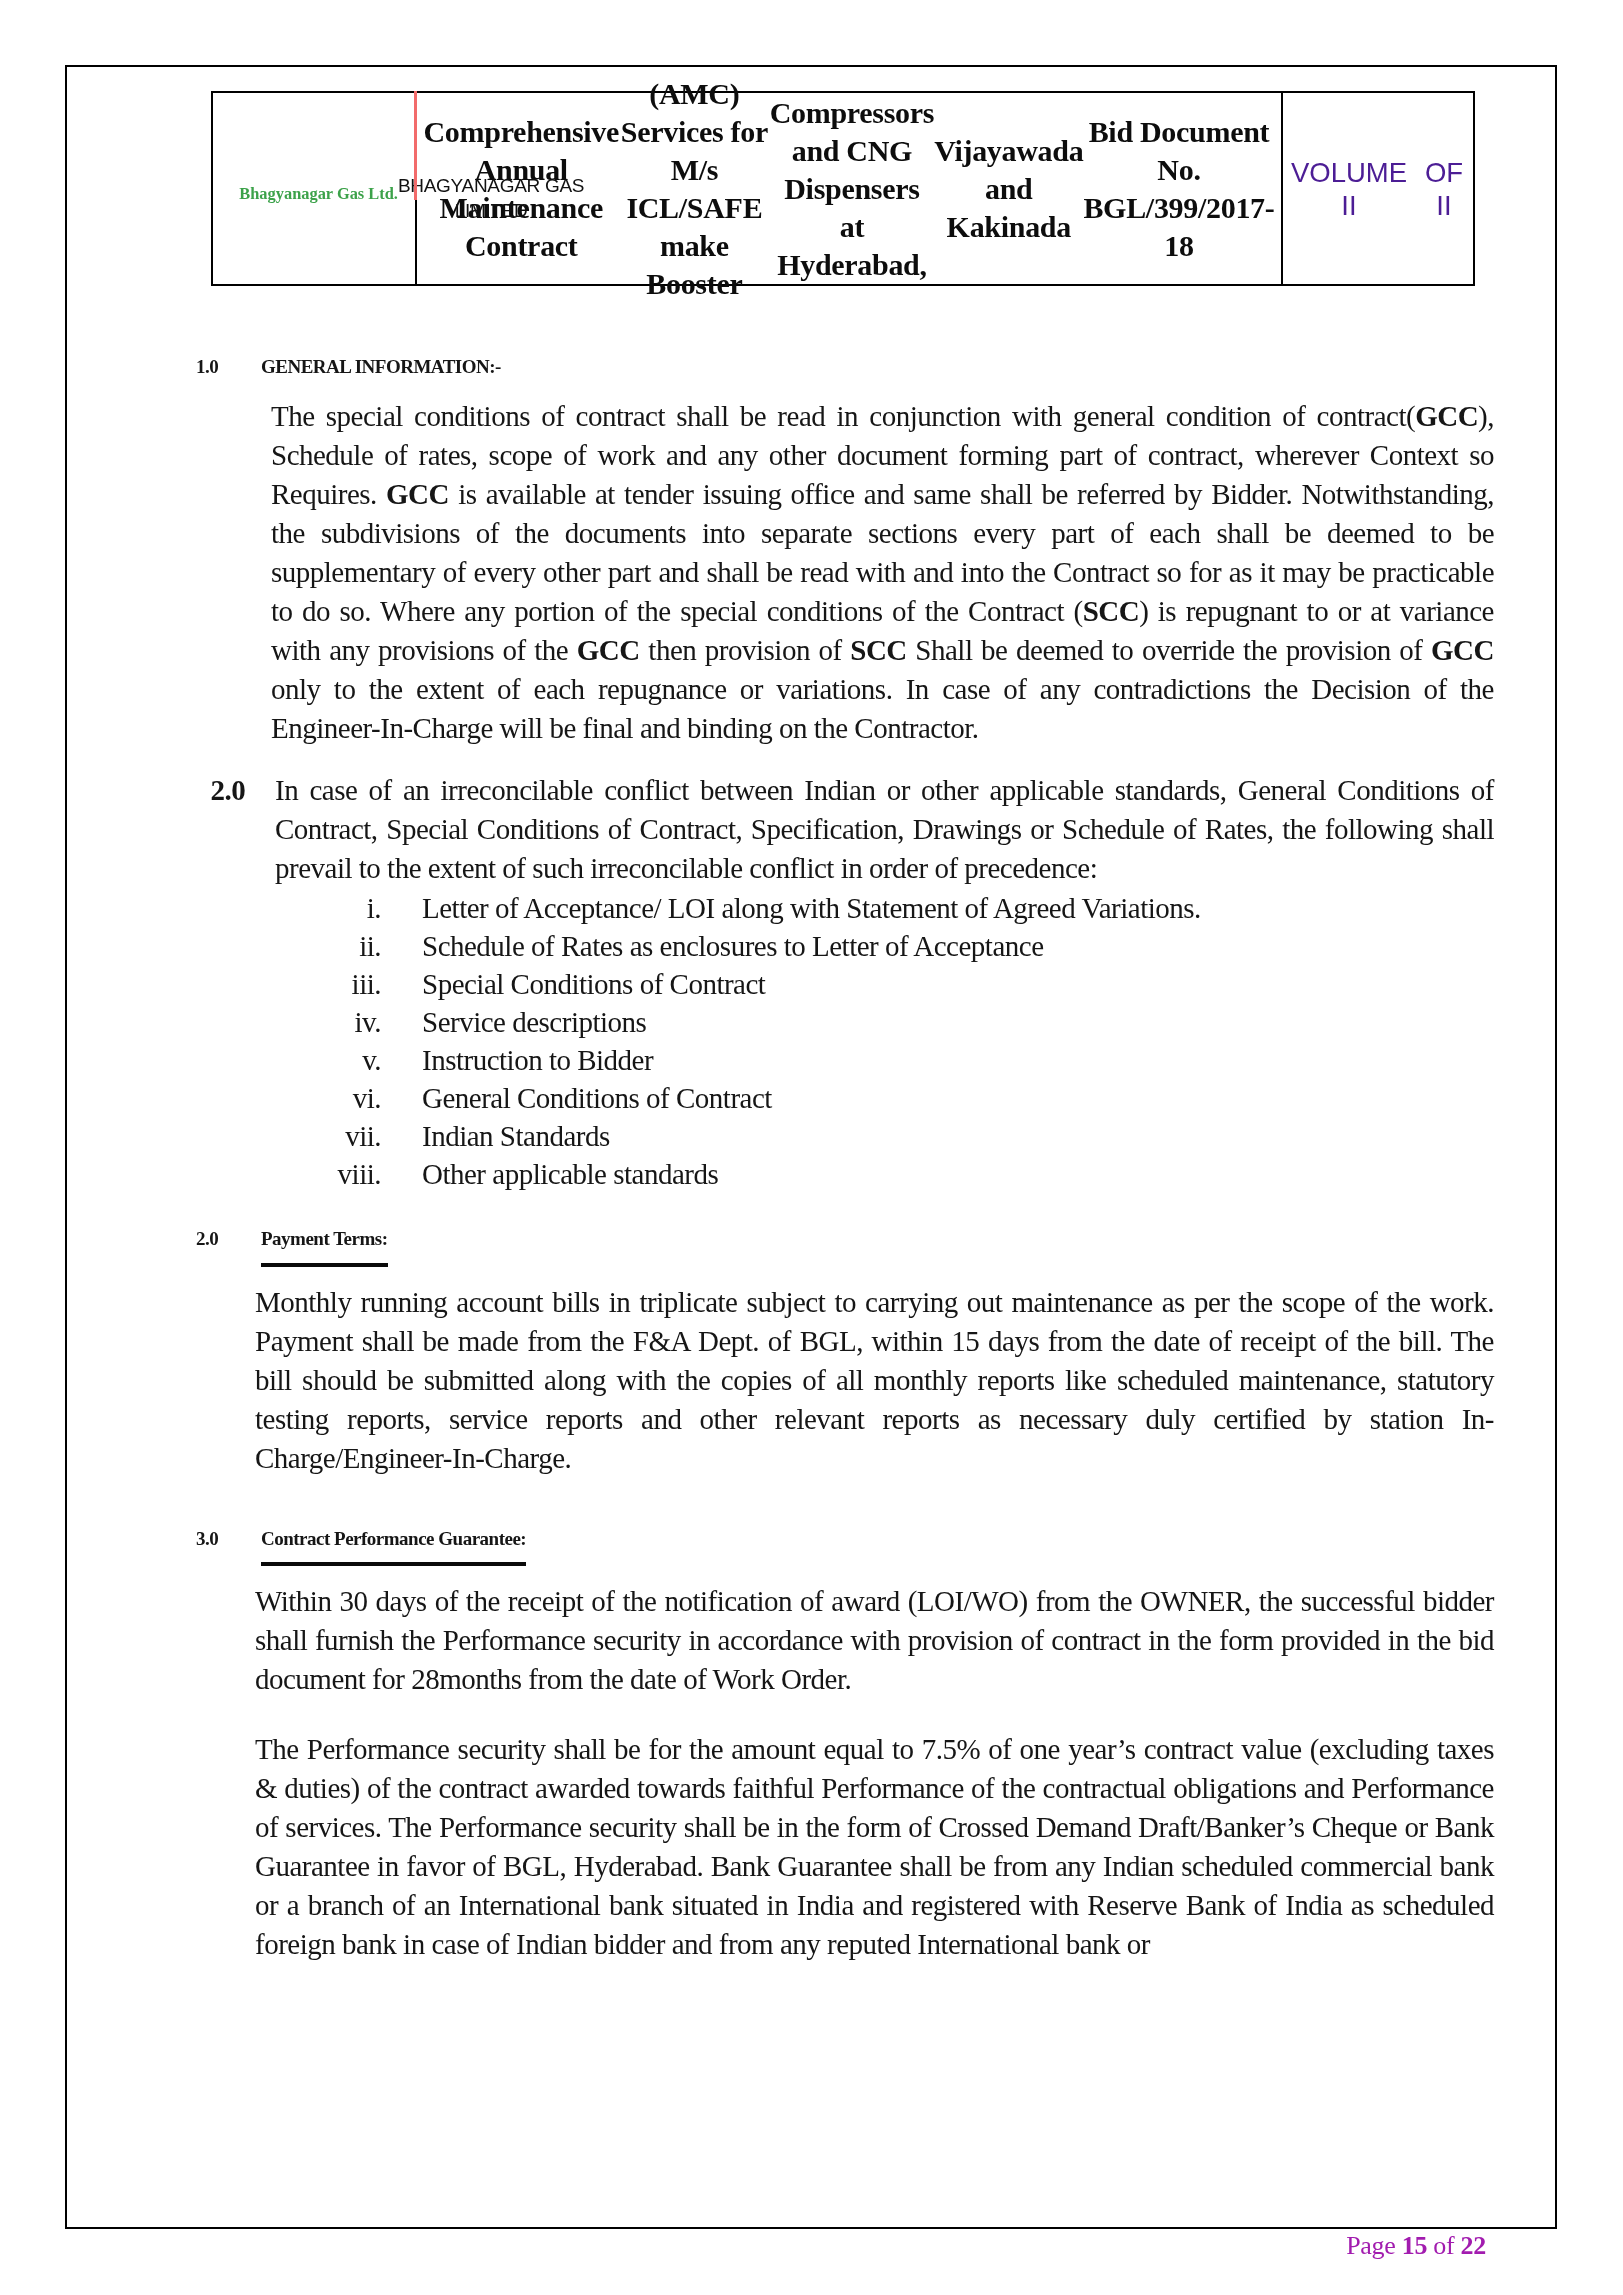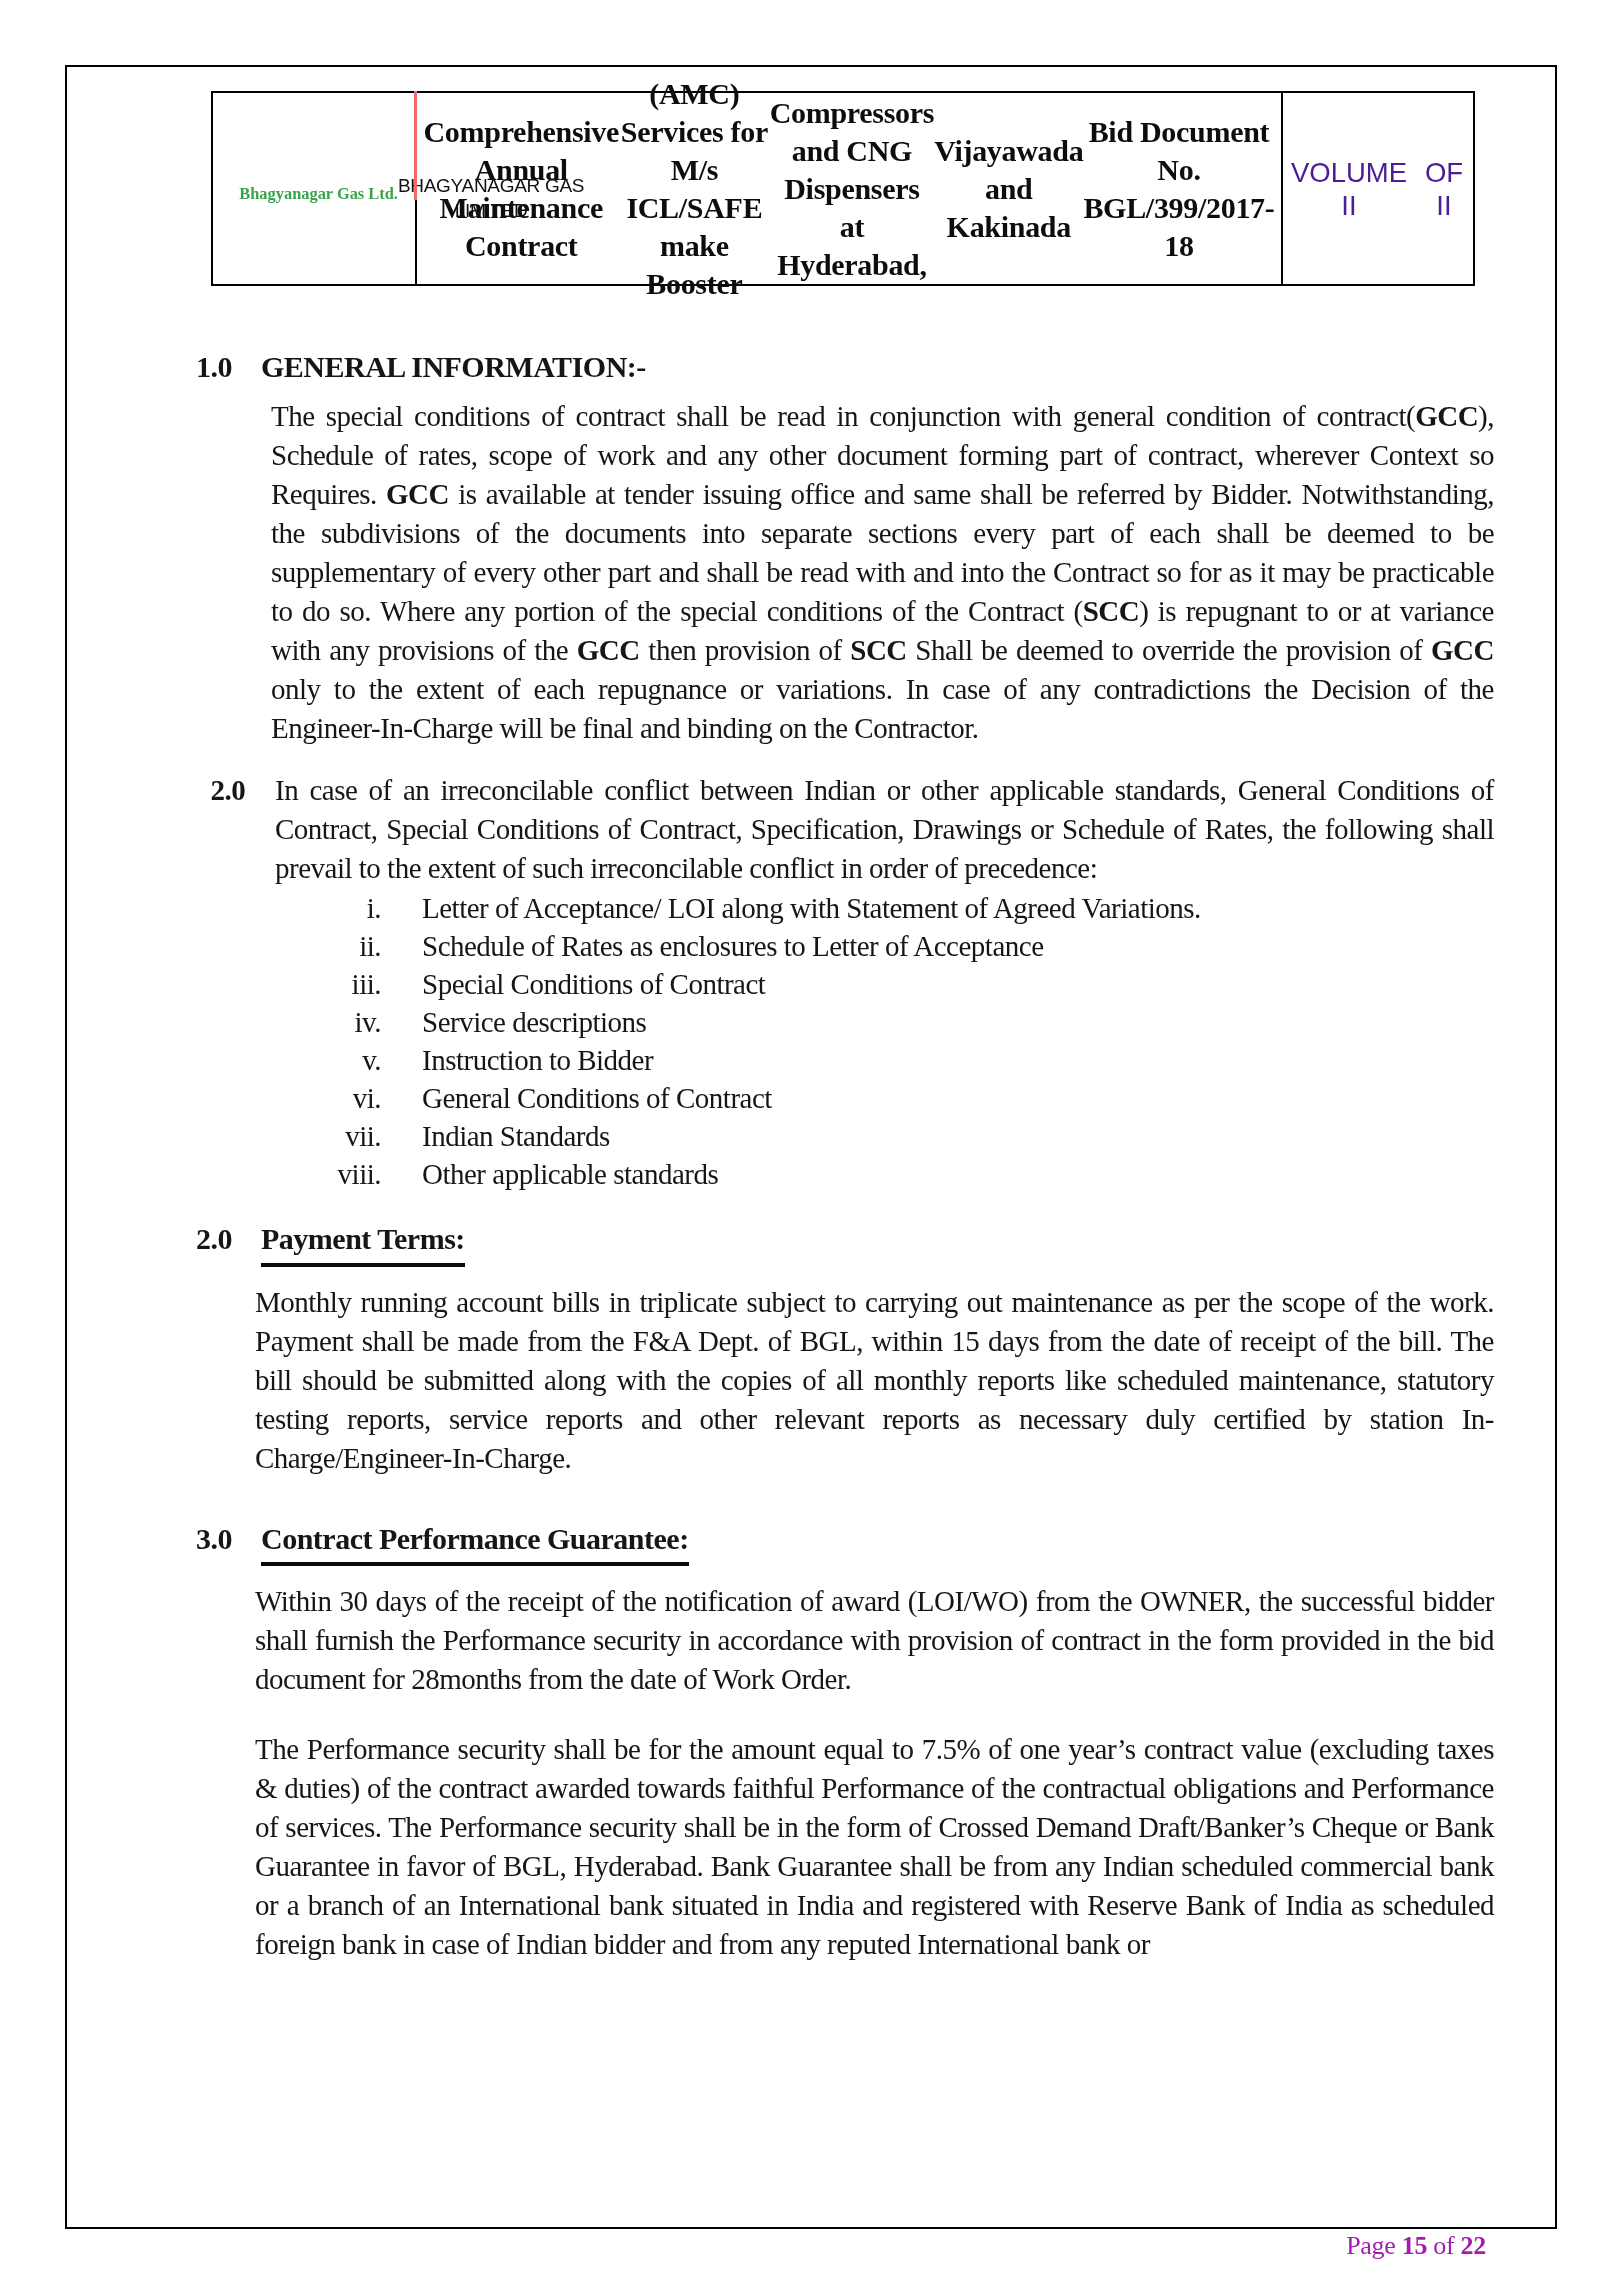--- a/index.html
+++ b/index.html
@@ -62,21 +62,21 @@
     display:flex;justify-content:center;align-items:center;
     font-family:"Liberation Sans", sans-serif;
     font-size:27.5px;line-height:33px;color:#4c1d95;
     text-align:center;
   }
   
   .doc-body{
     position:absolute;left:196px;top:347px;width:1298px;
     font-size:29px;line-height:39px;letter-spacing:-0.5px;
   }
-  .h-row{display:flex;align-items:flex-start;font-weight:bold;font-size:30px;}
+  .h-row{display:flex;align-items:flex-start;font-weight:bold;font-size:19px;}
   .h-row .num{width:65px;flex:0 0 65px;}
   .h-row .h-text{flex:1;}
   .underlined{
     display:inline-block;
     border-bottom:4.6px solid #0a0a0a;
     padding-bottom:4.6px;
   }
   .para{ text-align:justify; }
   .indent-115{margin-left:75px;}
   .indent-90{margin-left:59px;}

